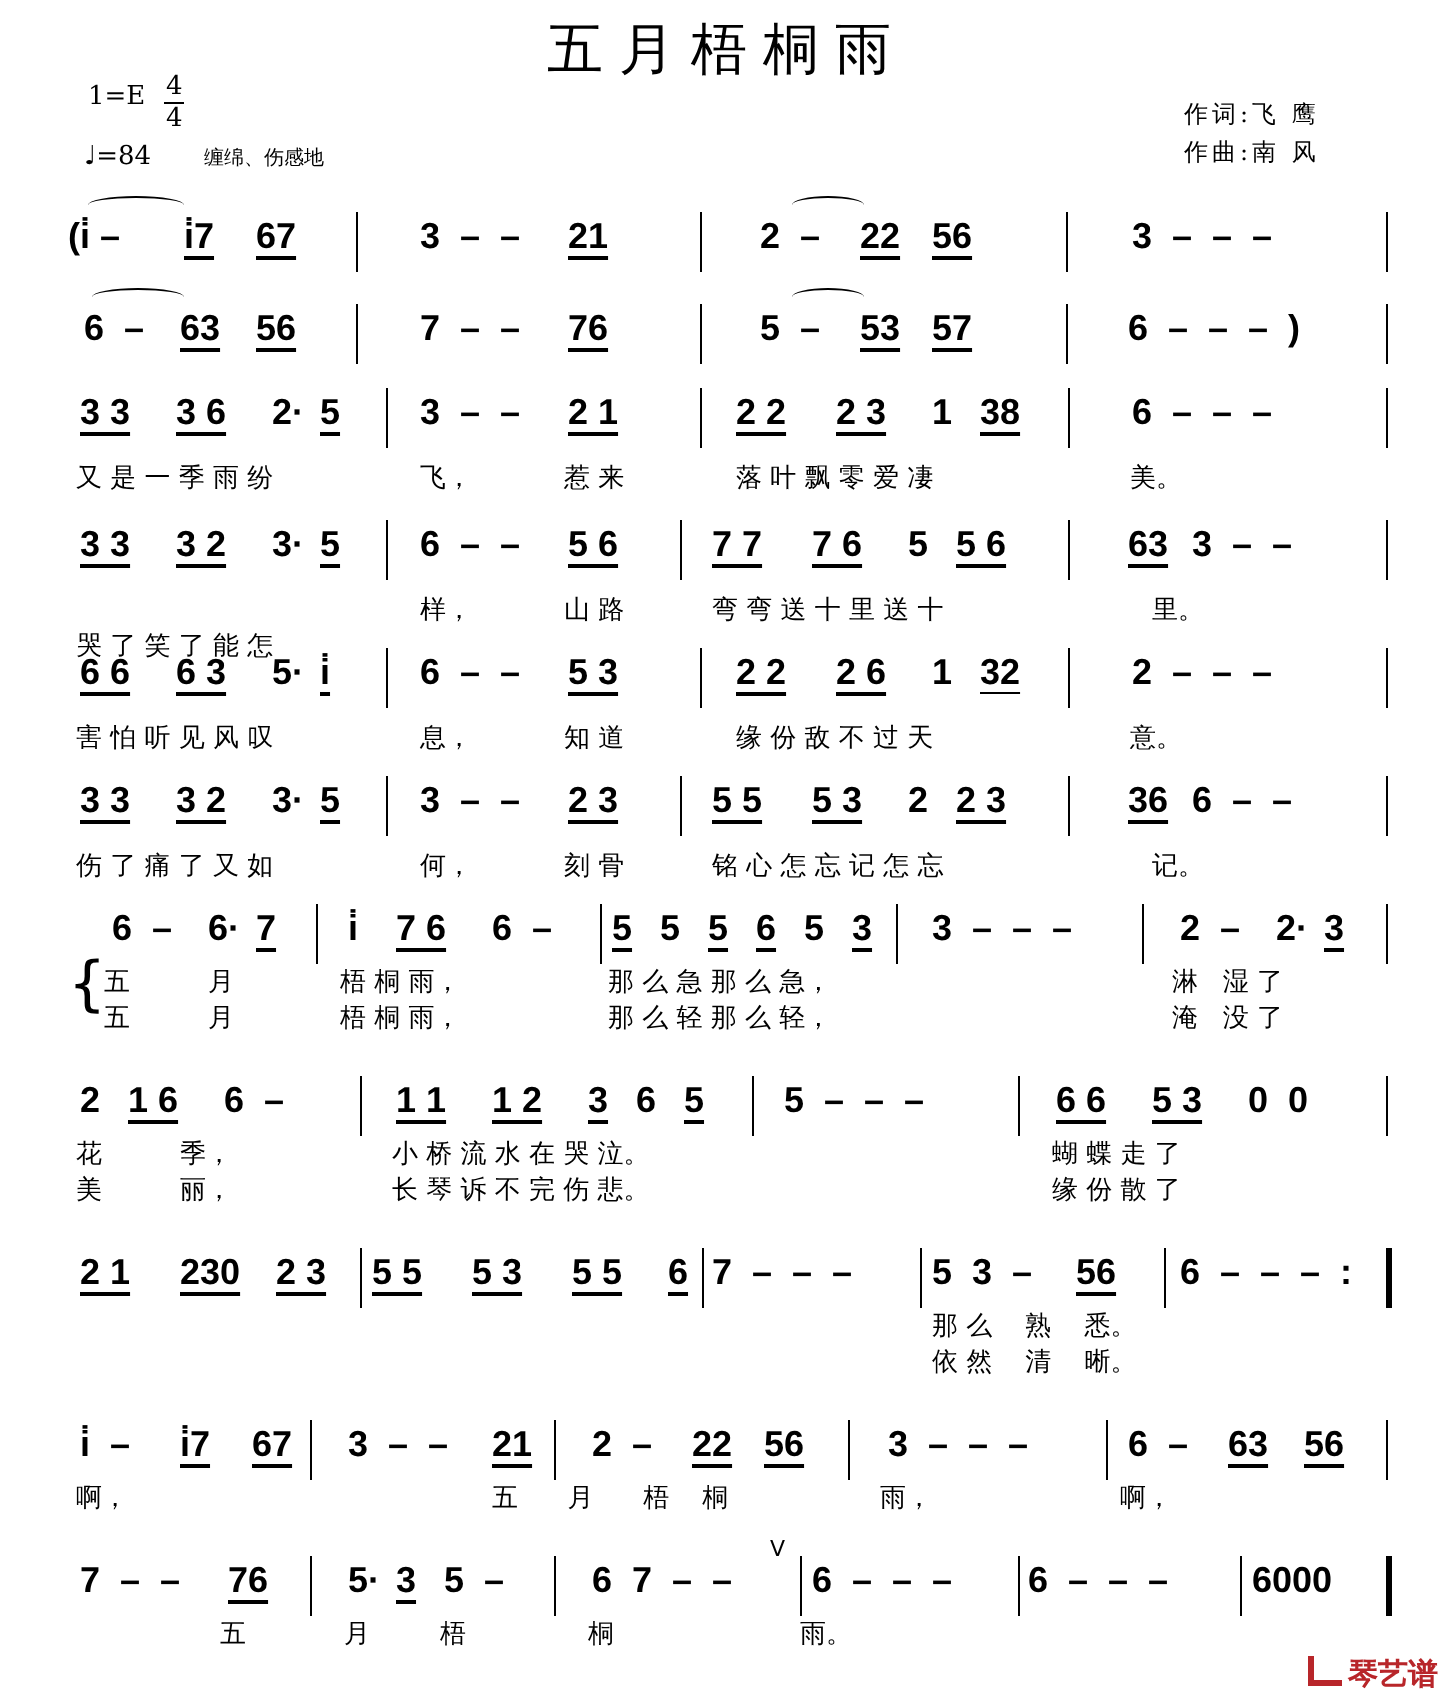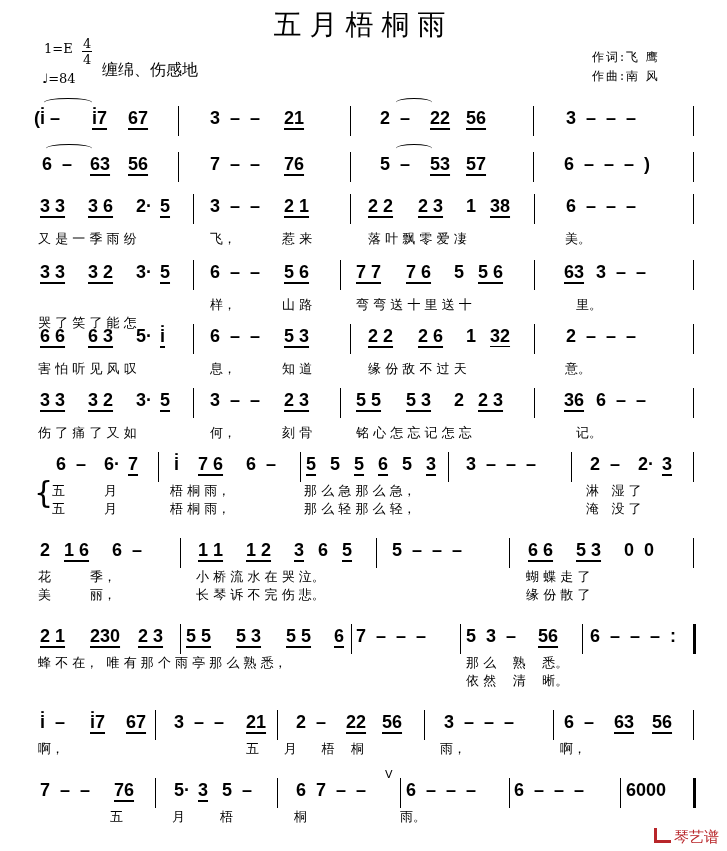--- a/index.html
+++ b/index.html
@@ -10,35 +10,35 @@
            font-size:28px; letter-spacing:8px; font-weight:normal; }
   .meta { font-family:"DejaVu Serif", serif; font-size:13px; }
   .credits { left:592px; top:48px; font-size:12px; line-height:19px; letter-spacing:2px; font-family:"DejaVu Serif", serif;}
   .line { position:absolute; left:0; width:727px; height:36px; }
   .bar { position:absolute; width:1px; background:#000; height:30px; top:-6px; }
   .bar.thick { width:3px; }
   .note { position:absolute; font-family:"Liberation Sans", sans-serif; font-weight:bold; font-size:18px; top:-4px; white-space:pre; }
   .ul { text-decoration:underline; text-decoration-thickness:2px; text-underline-offset:4px; }
   .lyr { position:absolute; font-family:"DejaVu Sans", sans-serif; font-size:13px; white-space:pre; letter-spacing:0px; }
   .slur { position:absolute; border-top:1.2px solid #000; border-radius:50% 50% 0 0; height:8px; }
-  .logo { right:8px; bottom:4px; color:#b8262a; font-weight:normal; font-size:15px;margin-left:20px; }
+  .logo { right:8px; bottom:4px; color:#b8262a; font-weight:bold; font-size:15px;margin-left:20px; }
   .logo .mark { display:inline-block; width:14px; height:12px; border-left:3px solid #b8262a; border-bottom:3px solid #b8262a; margin-right:3px; vertical-align:-1px; }
 </style>
 </head>
 <body>
 
 <div class="abs title">五月梧桐雨</div>
 
 <div class="abs meta" style="left:44px;top:41px;">1=E</div>
 <div class="abs meta" style="left:82px;top:36px;text-align:center;line-height:15px;">
   <div style="border-bottom:1px solid #000;padding:0 1px;">4</div>
   <div>4</div>
 </div>
 <div class="abs meta" style="left:42px;top:71px;">♩=84</div>
-<div class="abs" style="left:102px;top:60px;font-size:16px;">缠绵、伤感地</div>
+<div class="abs" style="left:102px;top:72px;font-size:10px;">缠绵、伤感地</div>
 
 <div class="abs credits">
   <div>作词:飞 鹰</div>
   <div>作曲:南 风</div>
 </div>
 
 <div id="score">
     <div class="line" style="top: 112px;">
       <span class="note" style="left: 34px;">(i̇ –</span>
       <span class="note ul" style="left: 92px;">i̇7</span>
@@ -232,21 +232,20 @@
       <span class="note ul" style="left: 286px;">5 5</span>
       <span class="note ul" style="left: 334px;">6</span>
       <div class="bar" style="left: 351px;"></div>
       <span class="note" style="left: 356px;">7  –  –  –</span>
       <div class="bar" style="left: 460px;"></div>
       <span class="note" style="left: 466px;">5  3  –</span>
       <span class="note ul" style="left: 538px;">56</span>
       <div class="bar" style="left: 582px;"></div>
       <span class="note" style="left: 590px;">6  –  –  –  :</span>
       <div class="bar thick" style="left: 693px;"></div>
-      <span class="lyr" style="left: 38px; top: 24px;">蜂 不 在，  唯 有 那 个 雨 亭 那 么 熟 悉，</span>
       <span class="lyr" style="left: 466px; top: 24px;">那 么    熟    悉。</span>
       <span class="lyr" style="left: 466px; top: 42px;">依 然    清    晰。</span>
     </div>
     <div class="line" style="top: 716px;">
       <span class="note" style="left: 40px;">i̇  –</span>
       <span class="note ul" style="left: 90px;">i̇7</span>
       <span class="note ul" style="left: 126px;">67</span>
       <div class="bar" style="left: 155px;"></div>
       <span class="note" style="left: 174px;">3  –  –</span>
       <span class="note ul" style="left: 246px;">21</span>

